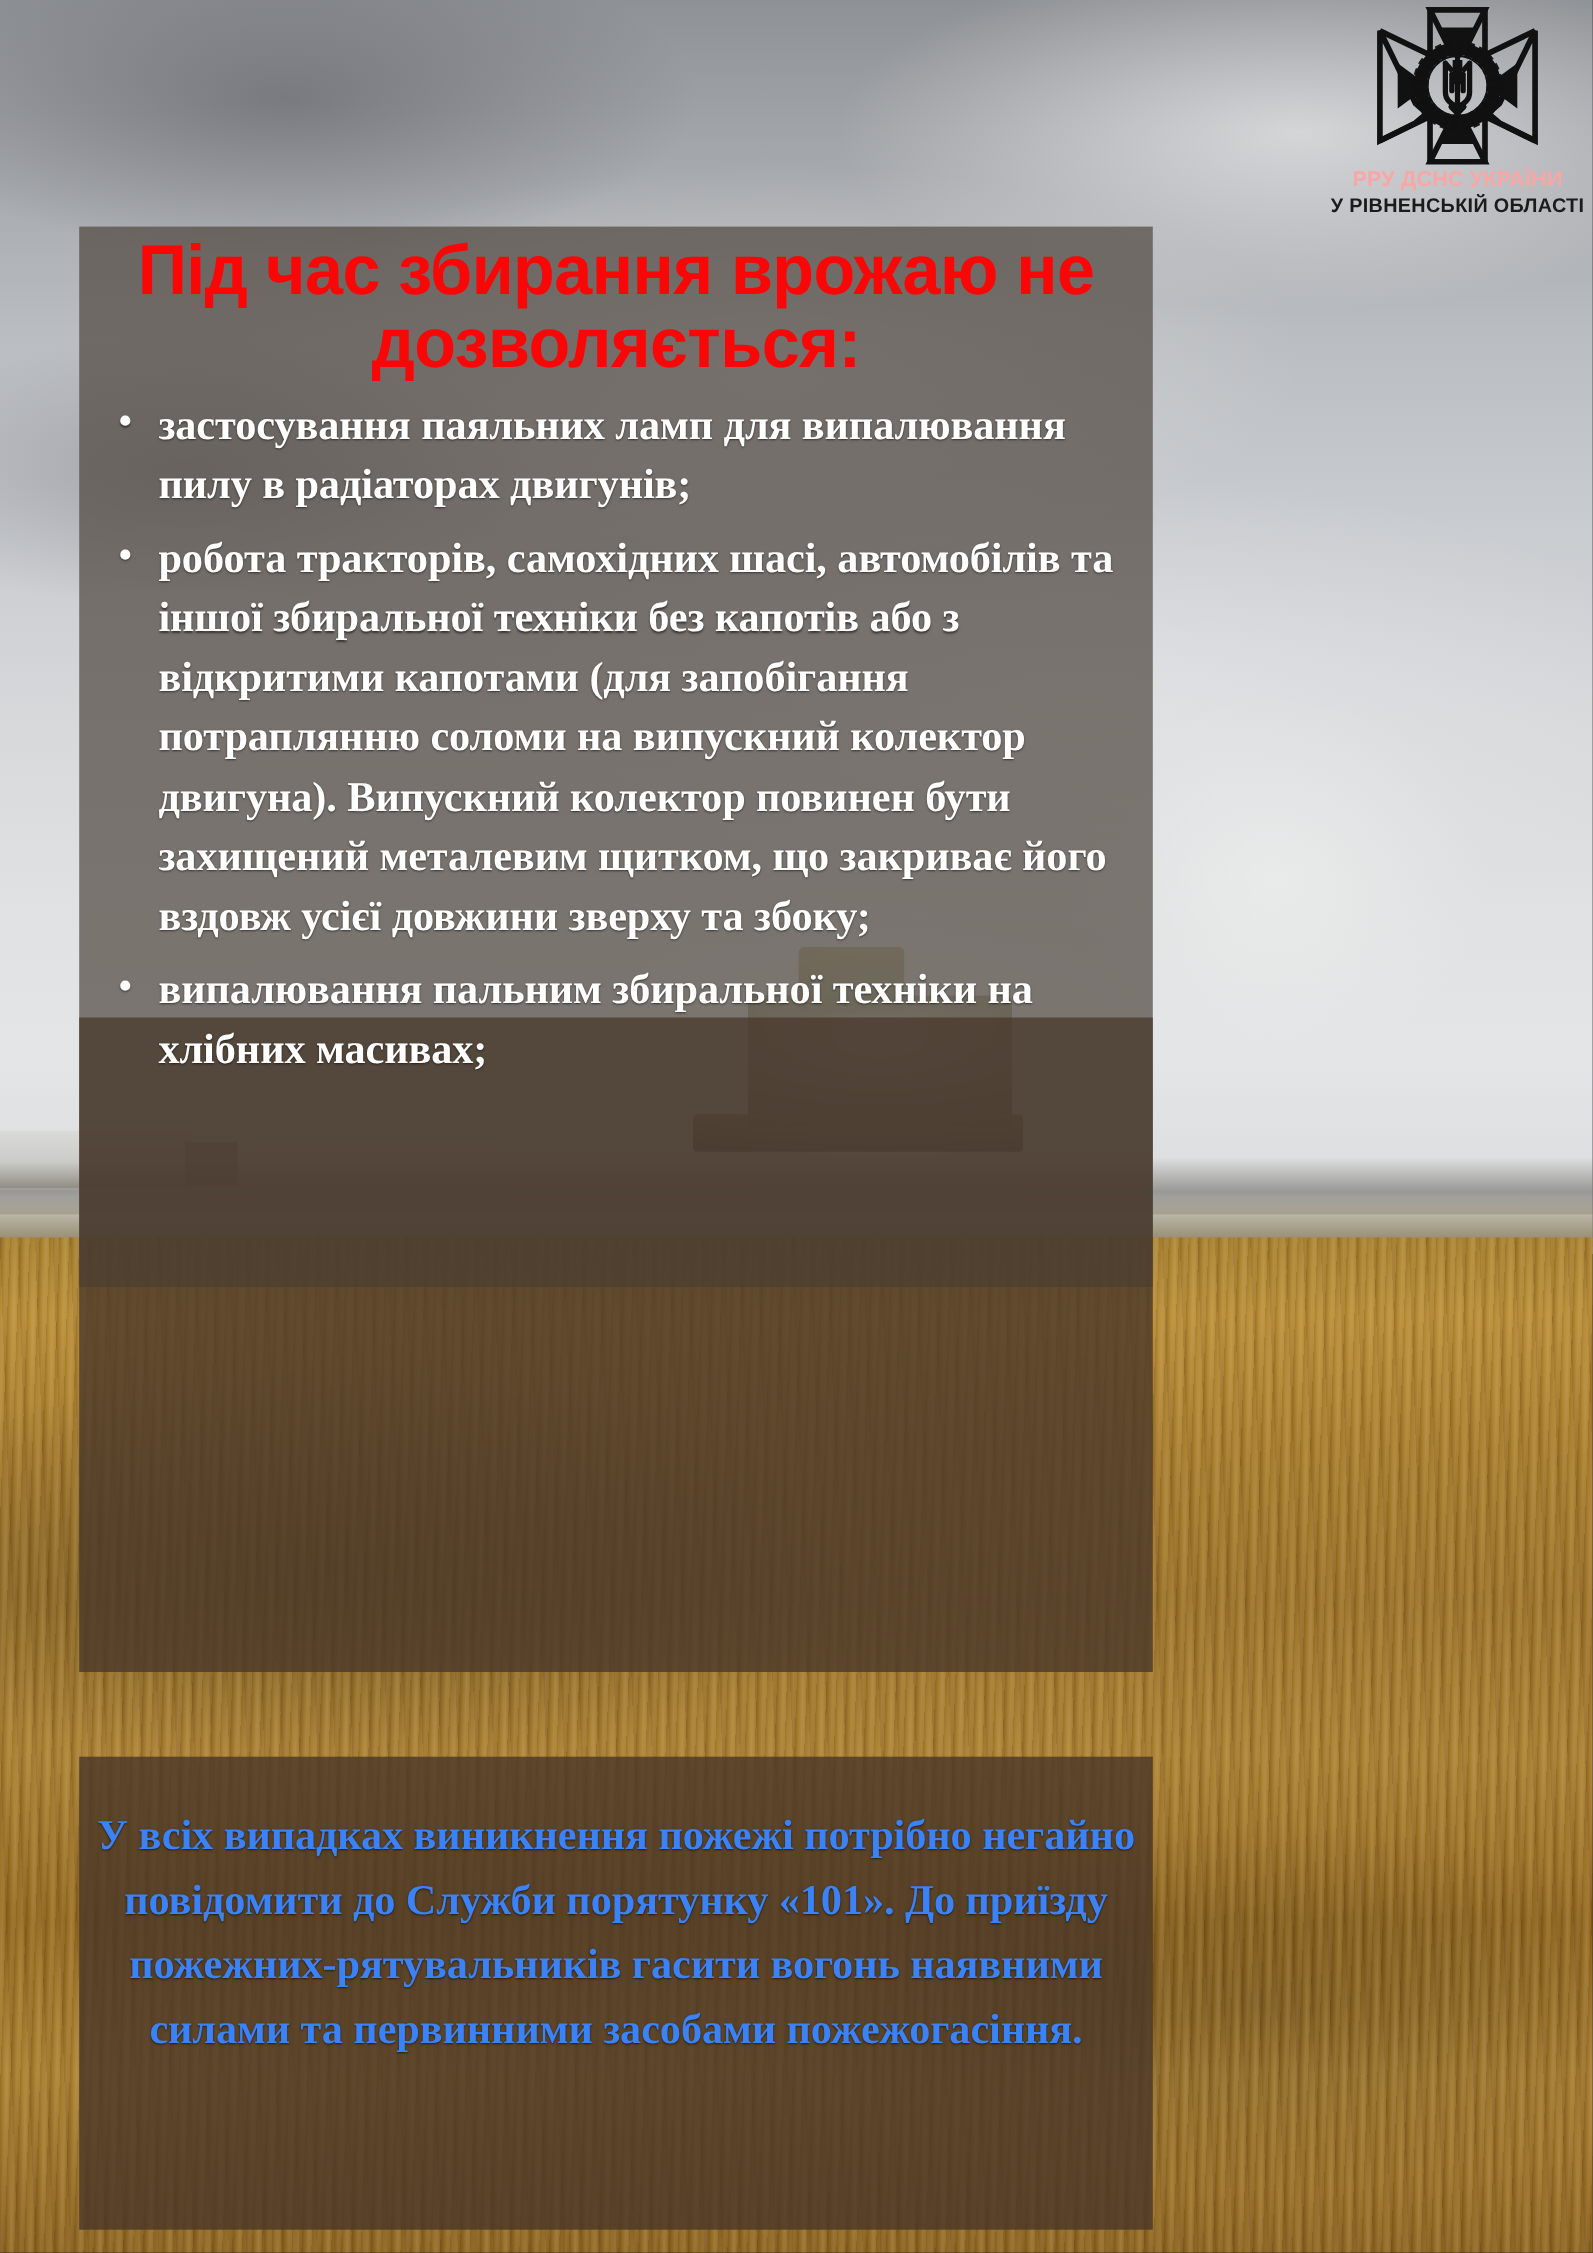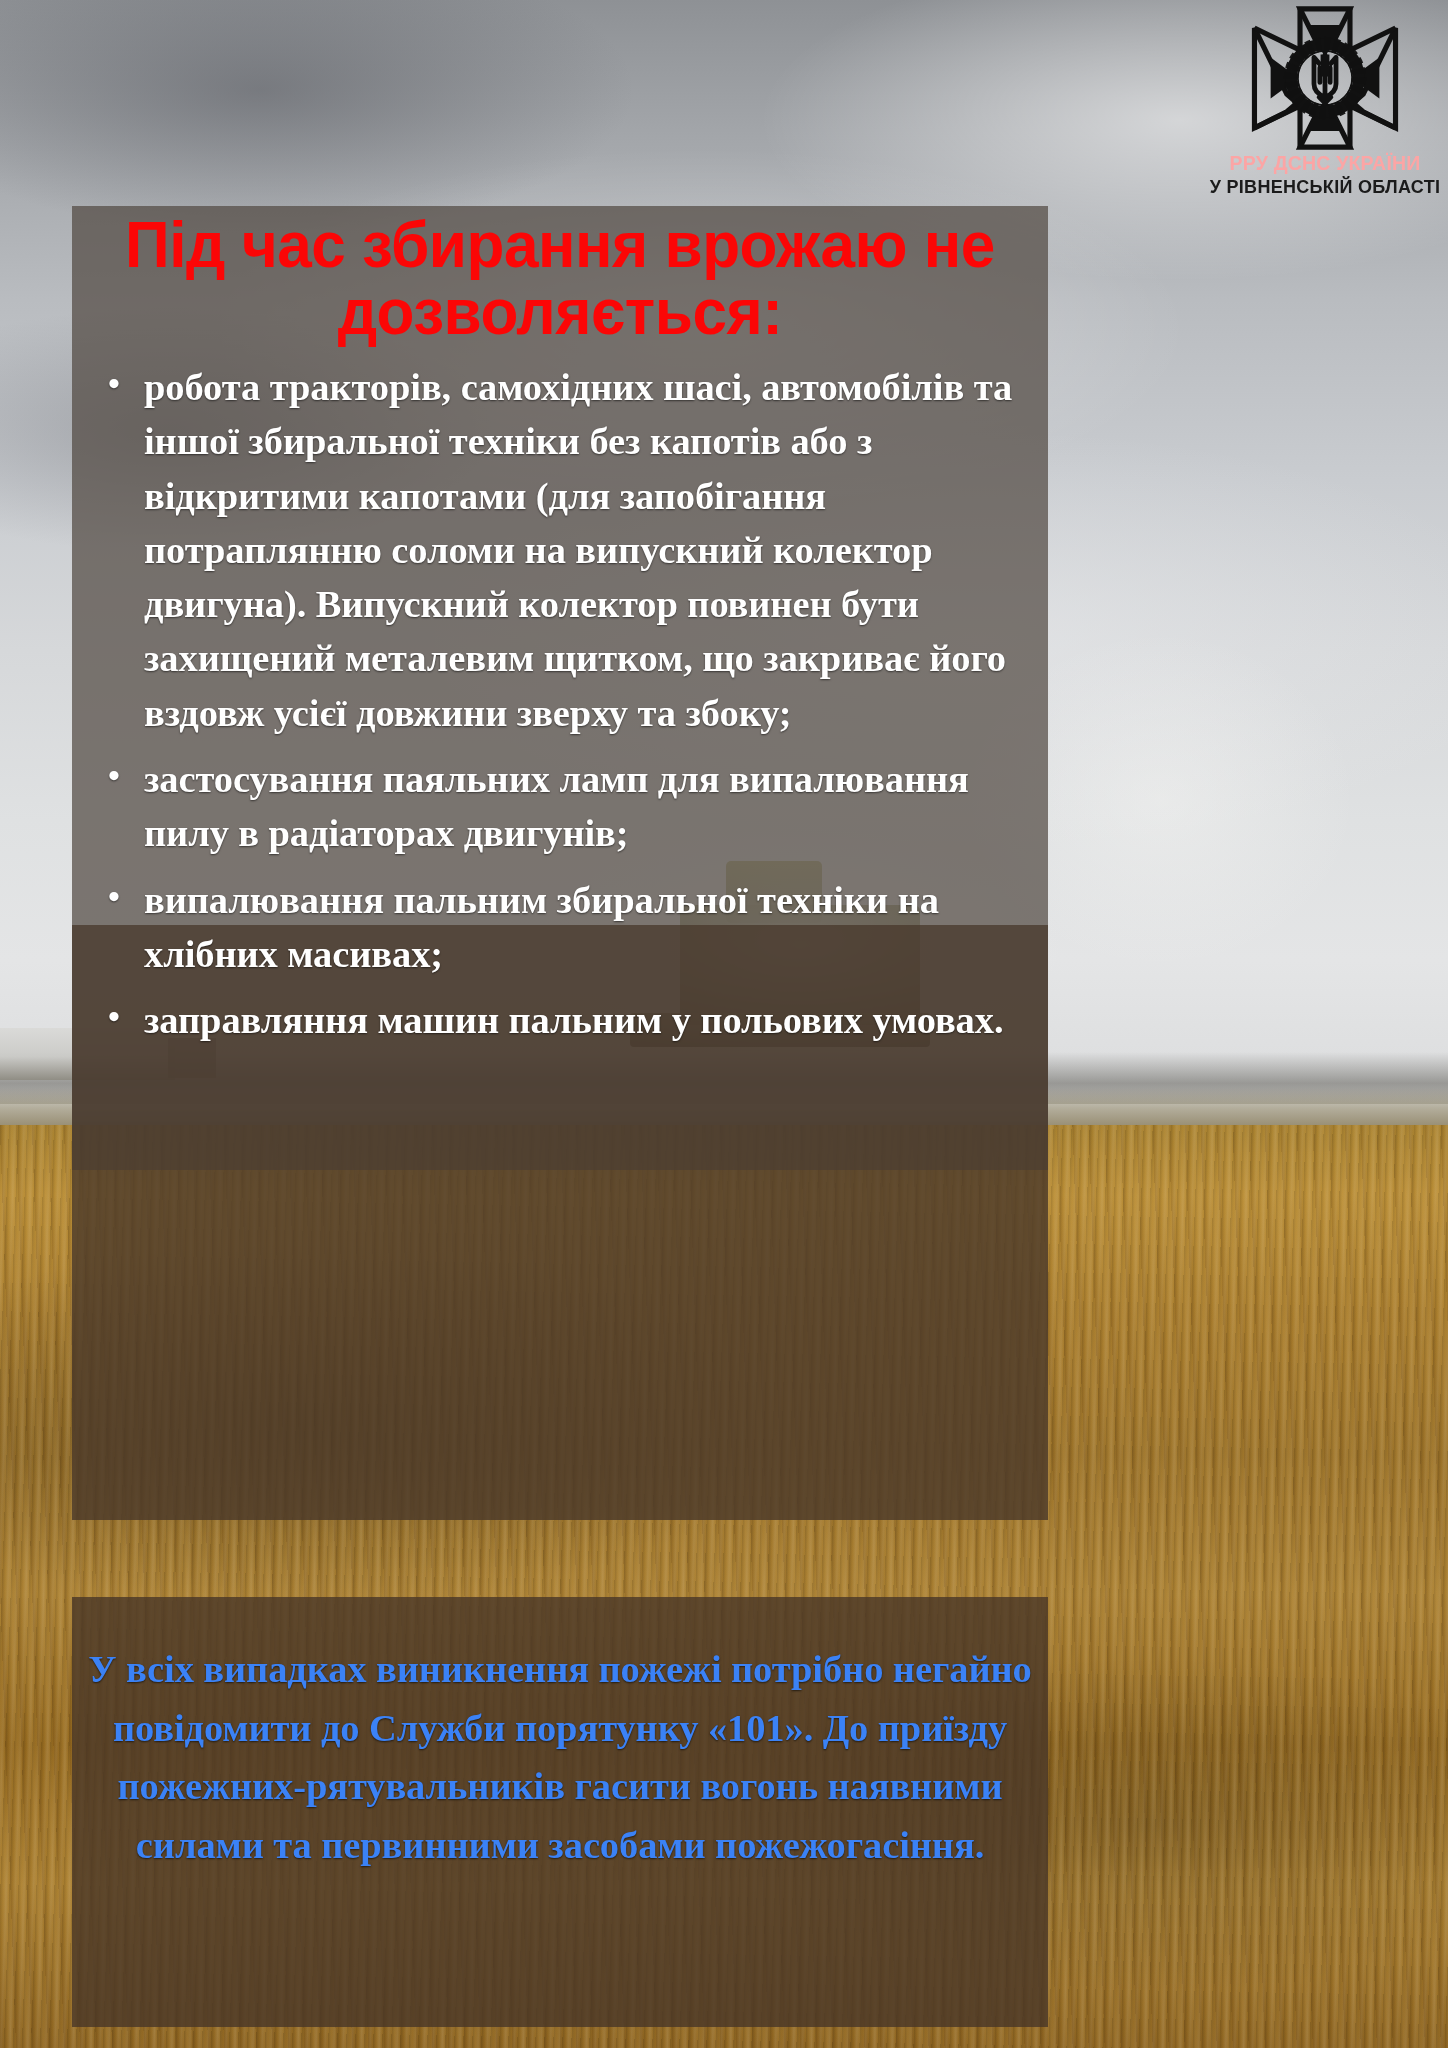--- a/index.html
+++ b/index.html
@@ -248,21 +248,20 @@
   </div>
 
   <div class="panel panel-main"></div>
   <div class="panel panel-main2"></div>
   <div class="panel panel-main3"></div>
   <div class="panel panel-bottom"></div>
 
   <h1 class="title">Під час збирання врожаю не дозволяється:</h1>
 
   <ul class="bullets">
+    <li>застосування паяльних ламп для випалювання пилу в радіаторах двигунів;</li>
     <li>робота тракторів, самохідних шасі, автомобілів та іншої збиральної техніки без капотів або з відкритими капотами (для запобігання потраплянню соломи на випускний колектор двигуна). Випускний колектор повинен бути захищений металевим щитком, що закриває його вздовж усієї довжини зверху та збоку;</li>
-    <li>застосування паяльних ламп для випалювання пилу в радіаторах двигунів;</li>
     <li>випалювання пальним збиральної техніки на хлібних масивах;</li>
-    <li>заправляння машин пальним у польових умовах.</li>
   </ul>
 
   <div class="footer-text">У всіх випадках виникнення пожежі потрібно негайно повідомити до Служби порятунку «101». До приїзду пожежних-рятувальників гасити вогонь наявними силами та первинними засобами пожежогасіння.</div>
 
 </div>
 
 </body></html>

